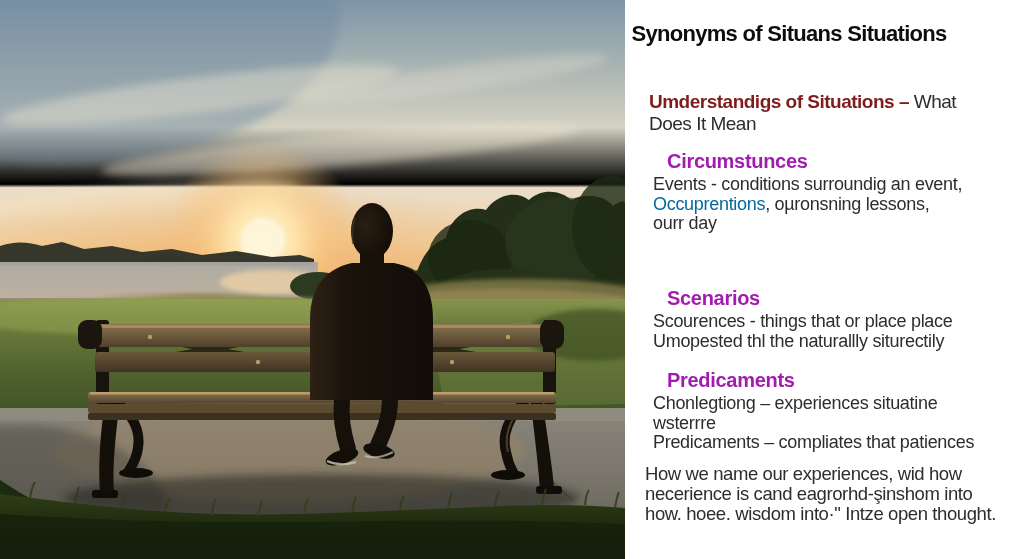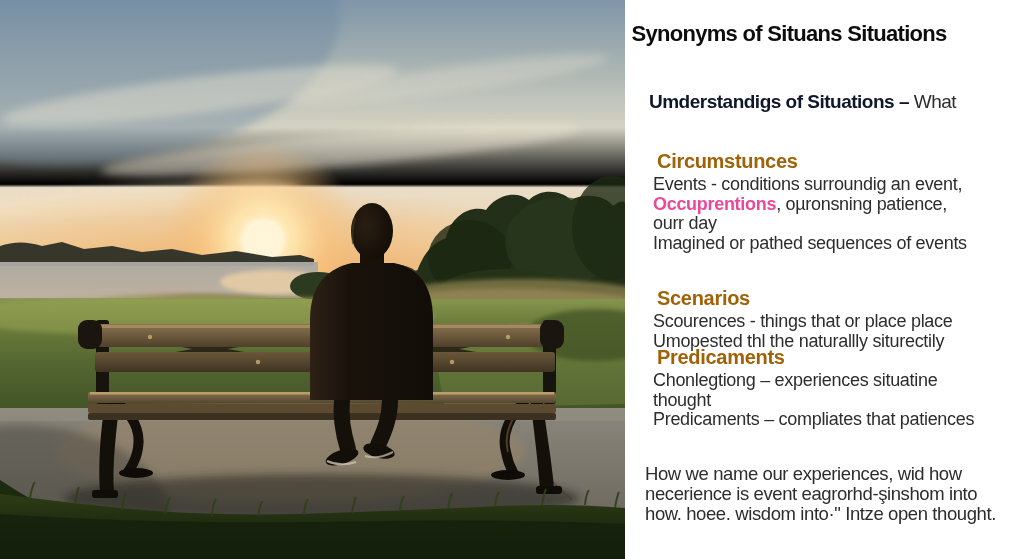--- a/index.html
+++ b/index.html
@@ -9,27 +9,27 @@
   }
   .photo{position:absolute;left:0;top:0;width:625px;height:559px;}
   .photo svg{display:block;}
   .panel{position:absolute;left:625px;top:0;width:328px;height:559px;background:#ffffff;}
   .abs{position:absolute;white-space:nowrap;}
   .title{
     top:21px;left:0;width:100%;text-align:center;
     font-size:22px;font-weight:700;color:#0d0d0d;letter-spacing:-0.7px;
   }
   .subtitle{top:91px;left:24px;font-size:19px;line-height:22px;color:#2d2d2d;letter-spacing:-0.5px;}
-  .subtitle b{font-weight:700;color:#0f172a;}
-  .section .h{font-size:20px;font-weight:700;color:#a16207;letter-spacing:-0.3px;line-height:22px;margin-left:4px;margin-bottom:3px;}
+  .subtitle b{font-weight:700;color:#7f1d1d;}
+  .section .h{font-size:20px;font-weight:700;color:#a21caf;letter-spacing:-0.3px;line-height:22px;margin-left:14px;margin-bottom:3px;}
   .section .bl{font-size:18px;line-height:19.6px;color:#2d2d2d;letter-spacing:-0.3px;}
-  .section .bl b{font-weight:700;color:#ec4899;}
+  .section .bl b{font-weight:400;color:#0369a1;}
   .sec1{top:150px;left:28px;}
   .sec2{top:287px;left:28px;}
-  .sec3{top:346px;left:28px;}
+  .sec3{top:369px;left:28px;}
   .footer{top:464px;left:20px;font-size:18.5px;line-height:20px;color:#2d2d2d;letter-spacing:-0.4px;}
 </style>
 </head>
 <body>
 
 <div class="photo">
 <svg width="625" height="559" viewBox="0 0 625 559" xmlns="http://www.w3.org/2000/svg">
   <defs>
     <linearGradient id="skyG" x1="0" y1="0" x2="0" y2="1">
       <stop offset="0%" stop-color="#7f95a8"></stop>
@@ -236,42 +236,42 @@
   </g>
 </svg>
 </div>
 
 <div class="panel">
 
   <div class="abs title">Synonyms of Situans Situations</div>
 
   <div class="abs subtitle">
     <div><b>Umderstandigs of Situations –</b><span> What</span></div>
+    <div>Does It Mean</div>
   </div>
 
   <div class="abs section sec1">
     <div class="h">Circumstunces</div>
     <div class="bl">Events - conditions surroundig an event,</div>
-    <div class="bl"><b>Occuprentions</b><span>, oµronsning patience,</span></div>
+    <div class="bl"><b>Occuprentions</b><span>, oµronsning lessons,</span></div>
     <div class="bl">ourr day</div>
-    <div class="bl">Imagined or pathed sequences of events</div>
   </div>
 
   <div class="abs section sec2">
     <div class="h">Scenarios</div>
     <div class="bl">Scourences - things that or place place</div>
     <div class="bl">Umopested thl the naturallly siturectily</div>
   </div>
 
   <div class="abs section sec3">
     <div class="h">Predicaments</div>
     <div class="bl">Chonlegtiong – experiences situatine</div>
-    <div class="bl">thought</div>
+    <div class="bl">wsterrre</div>
     <div class="bl">Predicaments – compliates that patiences</div>
   </div>
 
   <div class="abs footer">
     <div>How we name our experiences, wid how</div>
-    <div>necerience is event eagrorhd-şinshom into</div>
+    <div>necerience is cand eagrorhd-şinshom into</div>
     <div>how. hoee. wisdom into·" Intze open thought.</div>
   </div>
 
 </div>
 
 </body></html>

